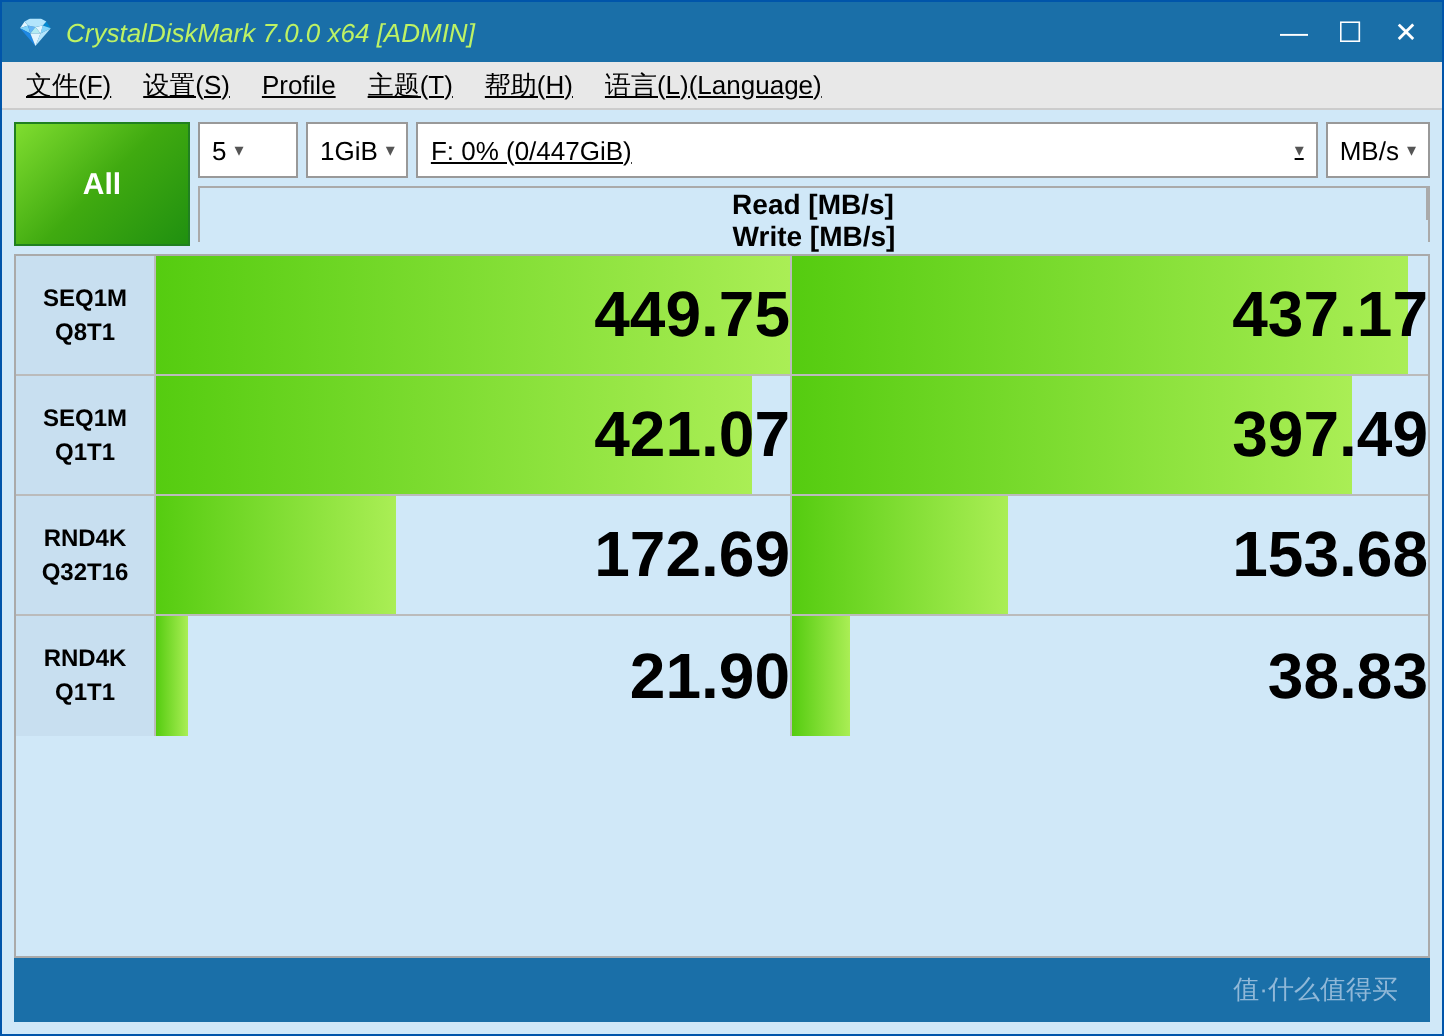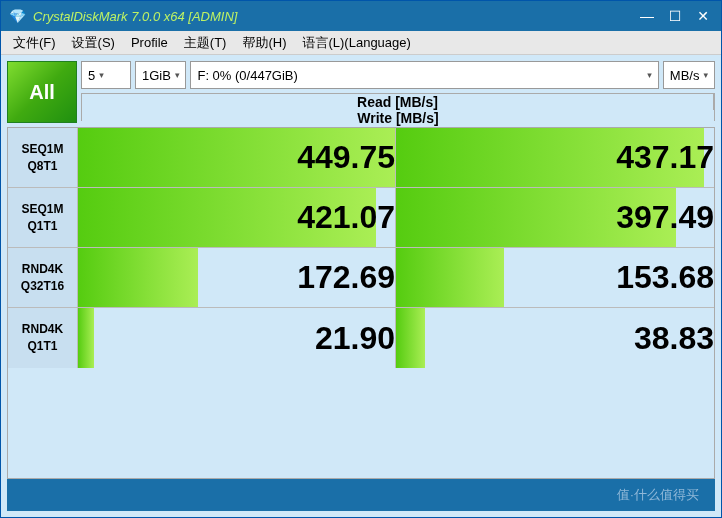--- a/index.html
+++ b/index.html
@@ -52,36 +52,37 @@
     
     .menubar {
       background: #e8e8e8;
       height: 24px;
       display: flex;
       align-items: center;
       padding: 0 4px;
       font-size: 13px;
       color: #000;
       border-bottom: 1px solid #ccc;
+      text-decoration: underline;
     }
     .menubar-item {
       padding: 2px 8px;
       cursor: pointer;
       height: 100%;
       display: flex;
       align-items: center;
     }
 
     .btn-all {
       background: linear-gradient(135deg, #80dd30 0%, #40aa10 50%, #209010 100%);
       color: white;
       font-weight: bold;
-      font-size: 20px;
+      font-size: 15px;
       border: 1px solid #208020;
-      width: 70px;
+      width: 88px;
       height: 60px;
       cursor: pointer;
       display: flex;
       align-items: center;
       justify-content: center;
     }
 
     
     .window {
       width: 722px;
@@ -126,20 +127,21 @@
       height: 28px;
       display: flex;
       align-items: center;
       padding: 0 6px;
       font-size: 13px;
       cursor: pointer;
       min-width: 50px;
     }
     .select-box-wide {
       flex: 1;
+      text-decoration: underline;
     }
     .select-arrow {
       font-size: 9px;
       margin-left: 4px;
       color: #555;
     }
 
     .header-row {
       display: grid;
       grid-template-columns: 1fr;

